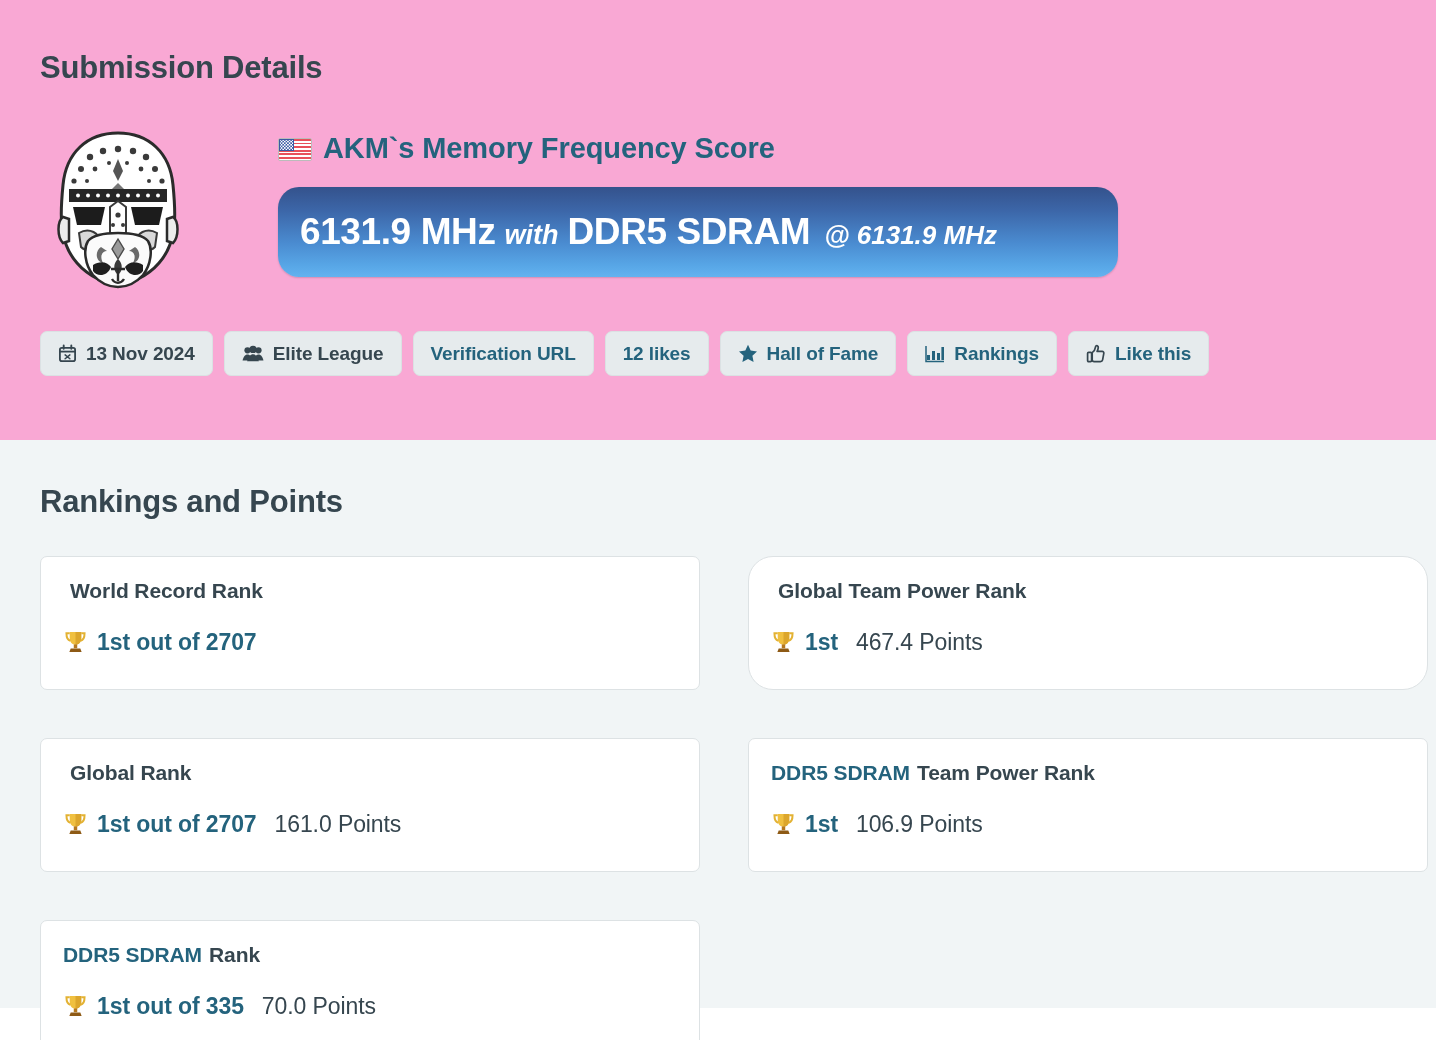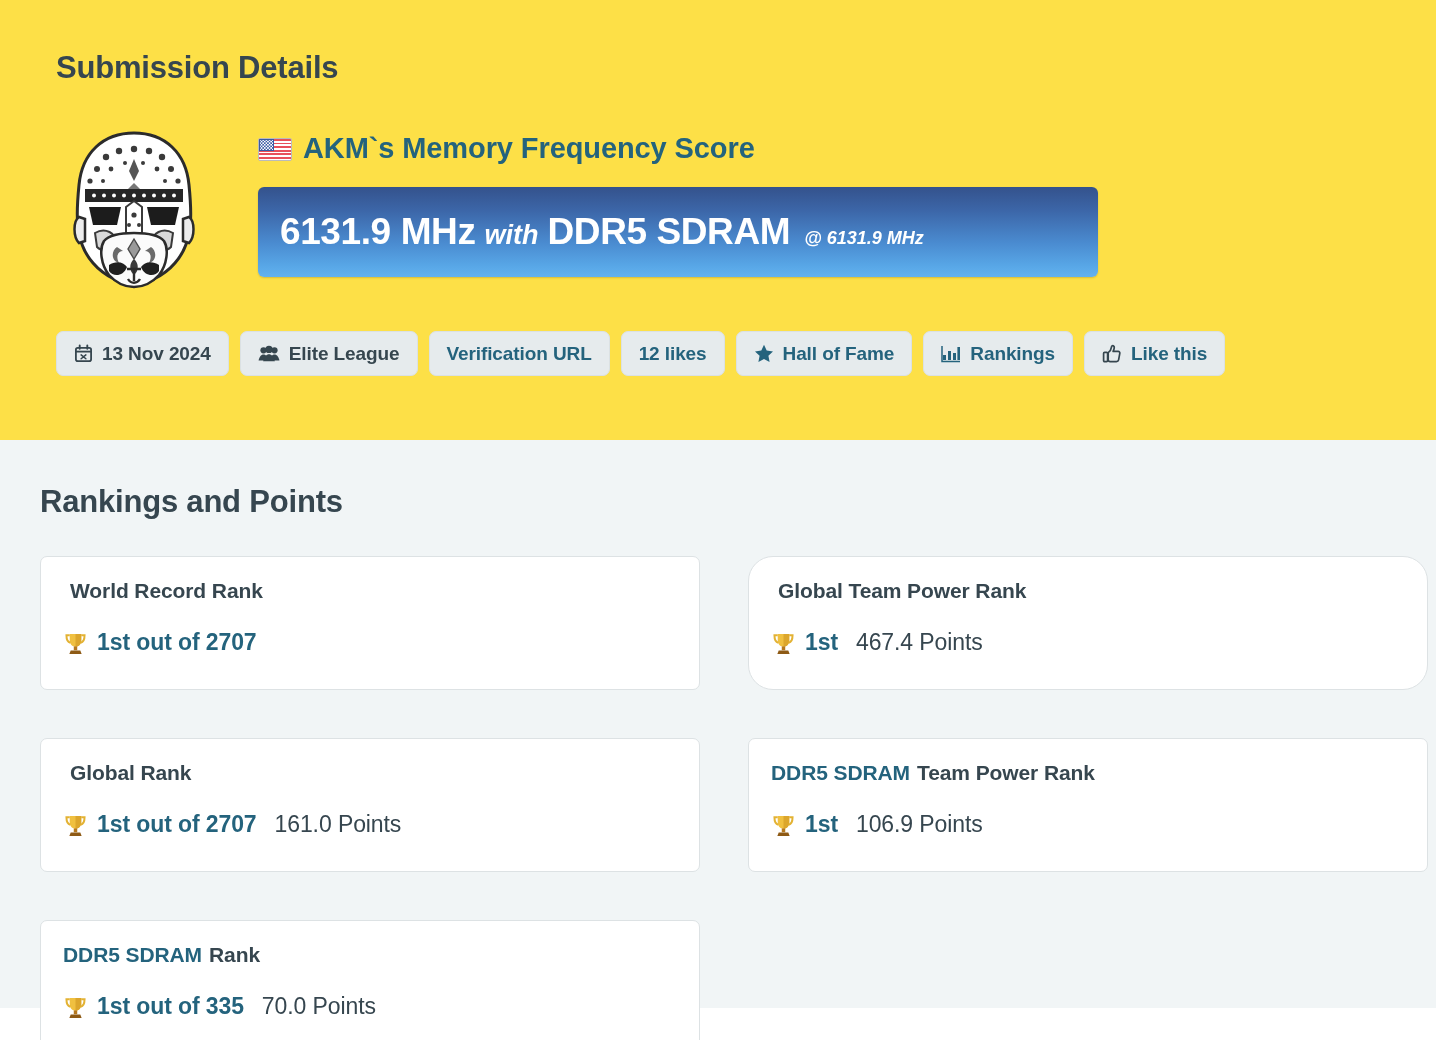--- a/index.html
+++ b/index.html
@@ -10,41 +10,42 @@
     width: 1436px;
     height: 1040px;
     background: #ffffff;
     font-family: "Liberation Sans", sans-serif;
     color: #37474f;
     overflow: hidden;
   }
 
   
   .top-section {
-    background: #fde047;
-    padding: 0 0 0 16px;
+    background: #f9a8d4;
+    padding: 0 0 0 0;
     height: 440px;
     box-sizing: border-box;
     position: relative;
   }
 
   .page-title {
     font-size: 31px;
     font-weight: bold;
     color: #36464f;
     letter-spacing: -0.2px;
     margin: 0;
     padding: 50px 0 0 40px;
     font-stretch: condensed;
   }
 
   .submission-head {
     display: flex;
     align-items: flex-start;
     padding: 39px 0 0 40px;
+    gap: 36px;
   }
 
   .avatar {
     width: 155px;
     height: 172px;
     flex: 0 0 155px;
     display: flex;
     align-items: flex-start;
     justify-content: center;
     padding-top: 4px;
@@ -111,21 +112,21 @@
       radial-gradient(circle, #fff 0.7px, transparent 0.8px),
       radial-gradient(circle, #fff 0.7px, transparent 0.8px);
     background-size: 3.2px 3.2px, 3.2px 3.2px;
     background-position: 0 0, 1.6px 1.6px;
   }
 
   .score-banner {
     margin-top: 24px;
     width: 840px;
     height: 90px;
-    border-radius: 6px;
+    border-radius: 21px;
     background: linear-gradient(to bottom, #34528c 0%, #3c66a8 26%, #4a8bd0 62%, #58a7e7 88%, #63b2ef 100%);
     display: flex;
     align-items: center;
     box-sizing: border-box;
     padding-left: 22px;
     color: #ffffff;
     box-shadow: 0 1px 2px rgba(0,0,0,0.16);
   }
   .score-line {
     display: flex;
@@ -142,21 +143,21 @@
     font-weight: bold;
     font-style: italic;
     padding: 0 9px;
   }
   .score-hw {
     font-size: 37px;
     font-weight: bold;
     letter-spacing: -0.4px;
   }
   .score-at {
-    font-size: 18px;
+    font-size: 26px;
     font-weight: bold;
     font-style: italic;
     padding-left: 14px;
   }
 
   
   .badge-row {
     display: flex;
     gap: 11px;
     padding: 34px 0 0 40px;
@@ -228,21 +229,21 @@
     letter-spacing: -0.1px;
     white-space: nowrap;
   }
   .card-title .hw {
     color: #24637d;
     margin-right: 7px;
   }
   .card-value {
     margin-top: 26px;
     display: flex;
-    align-items: flex-end;
+    align-items: flex-start;
     white-space: nowrap;
   }
   .trophy {
     font-size: 26px;
     line-height: 1;
     margin-right: 9px;
     display: inline-flex;
     align-items: center;
   }
   .rank-text {

